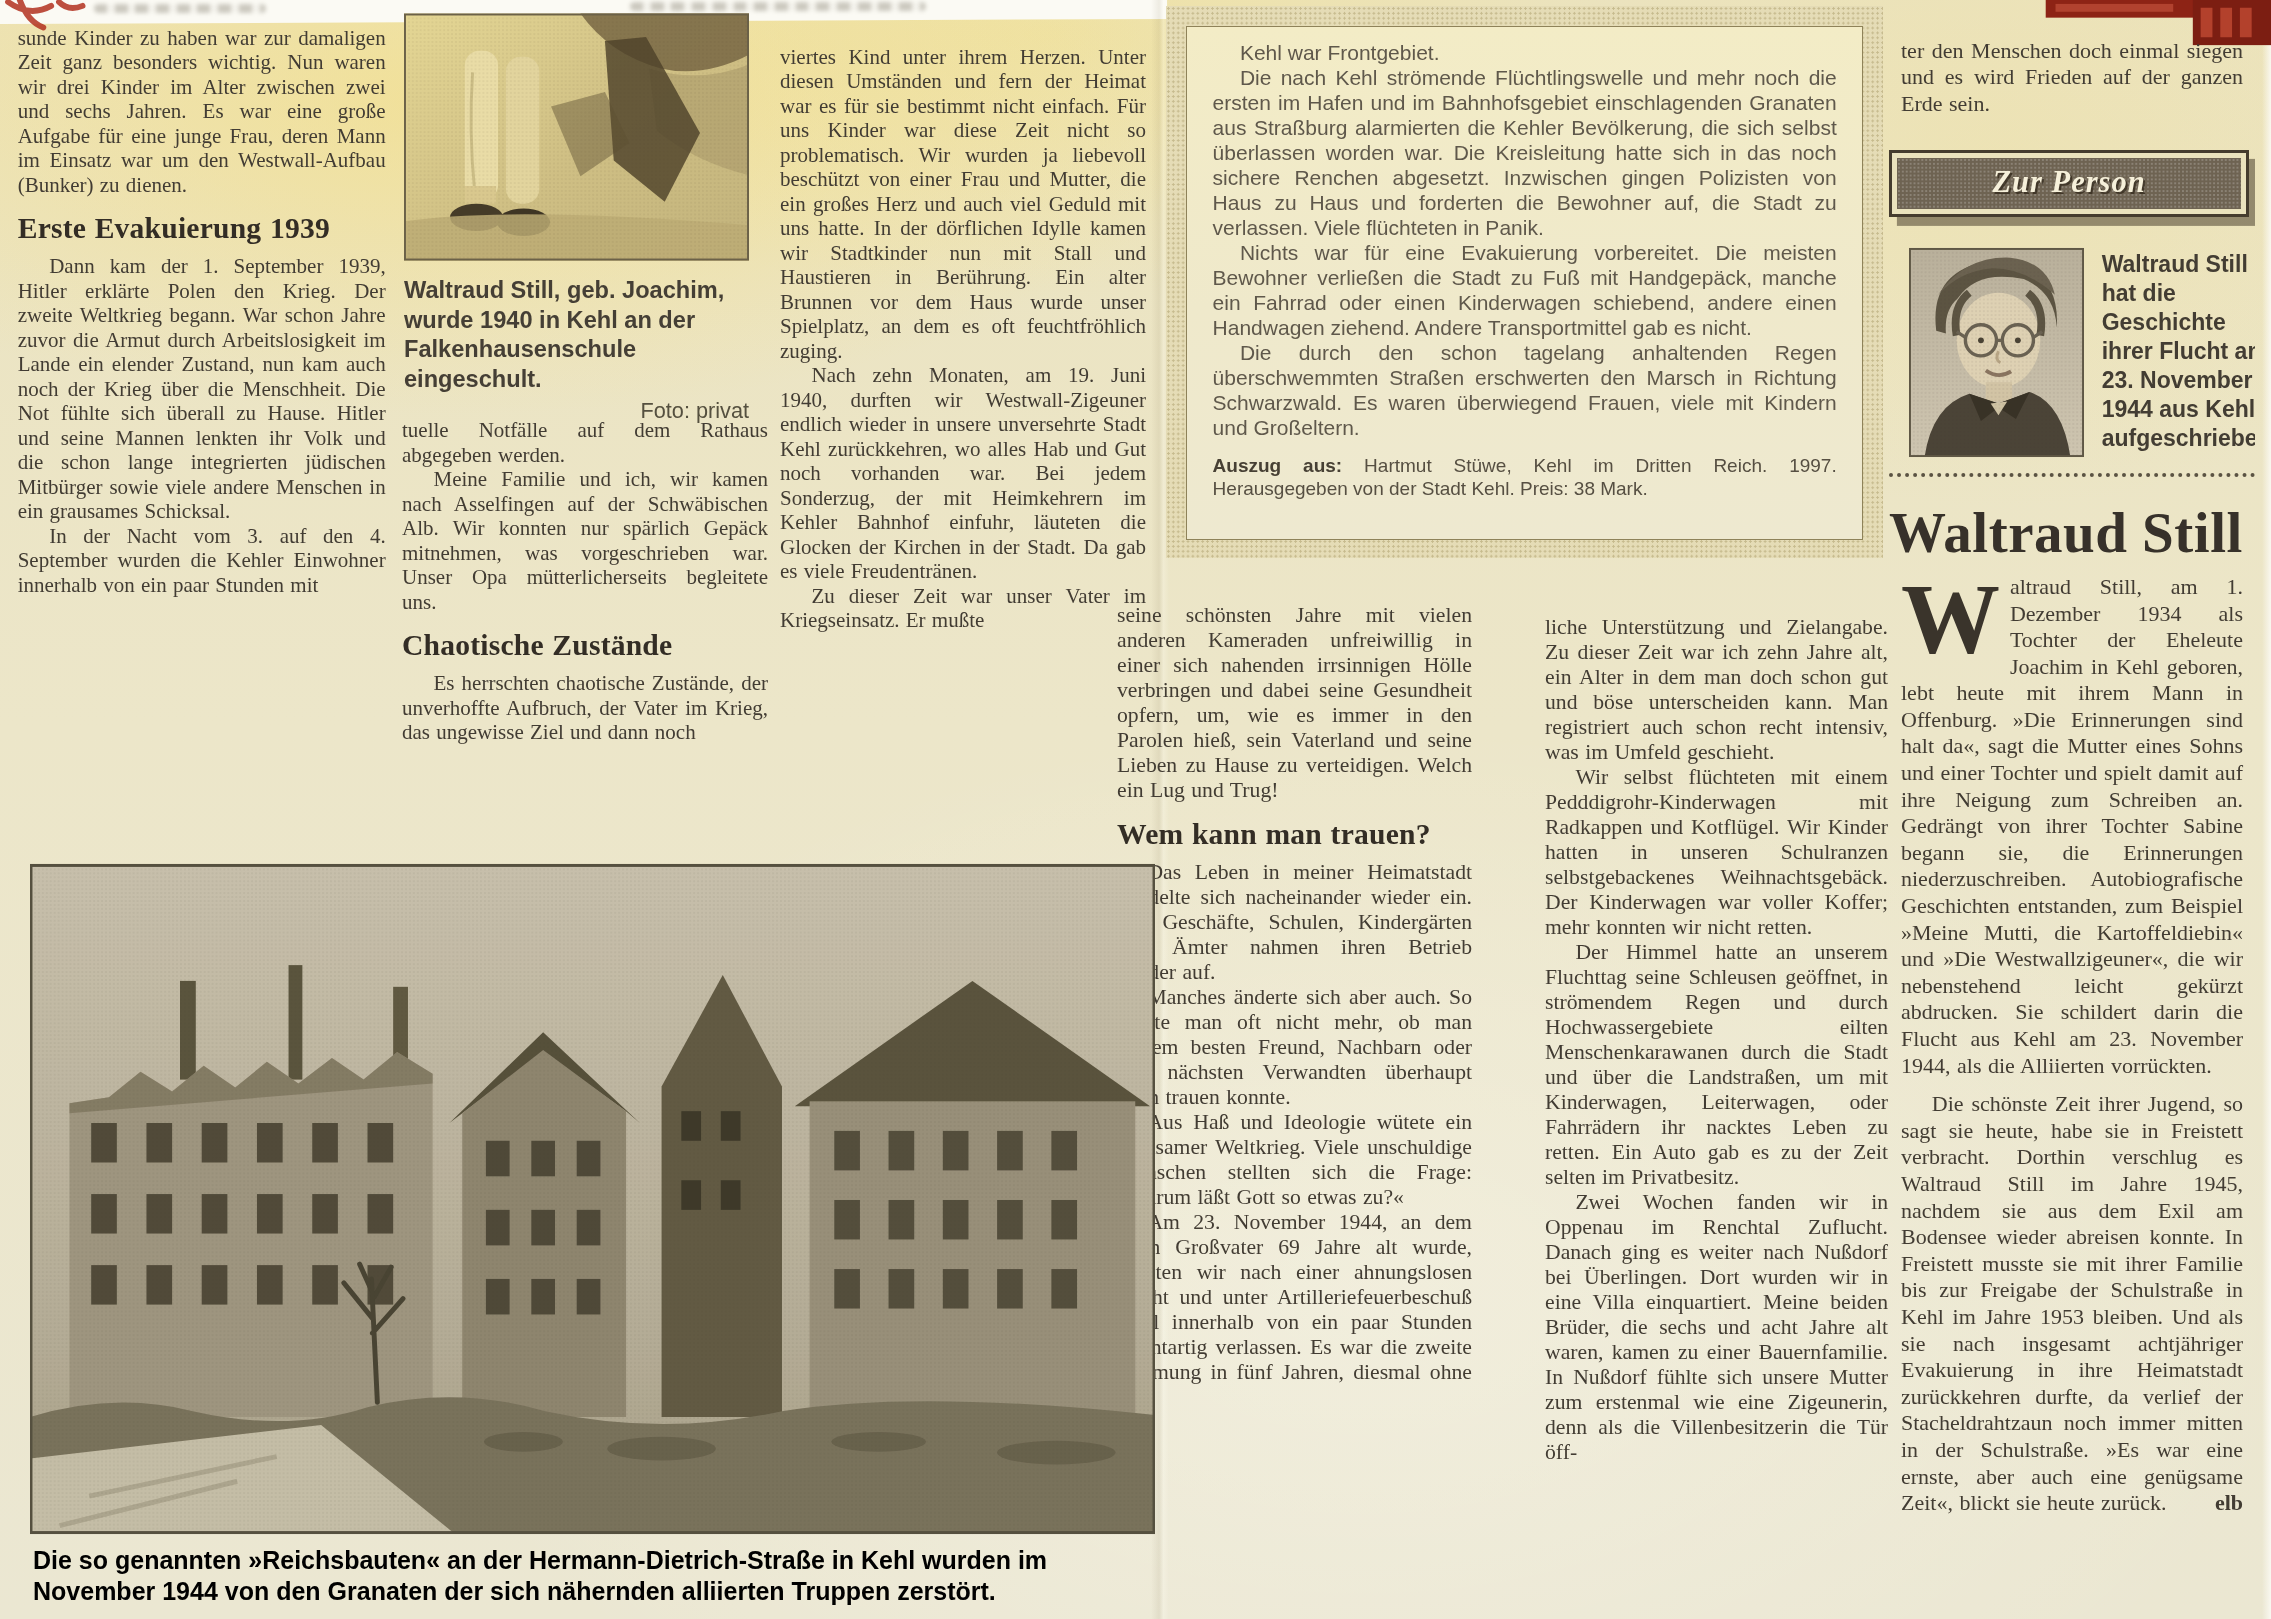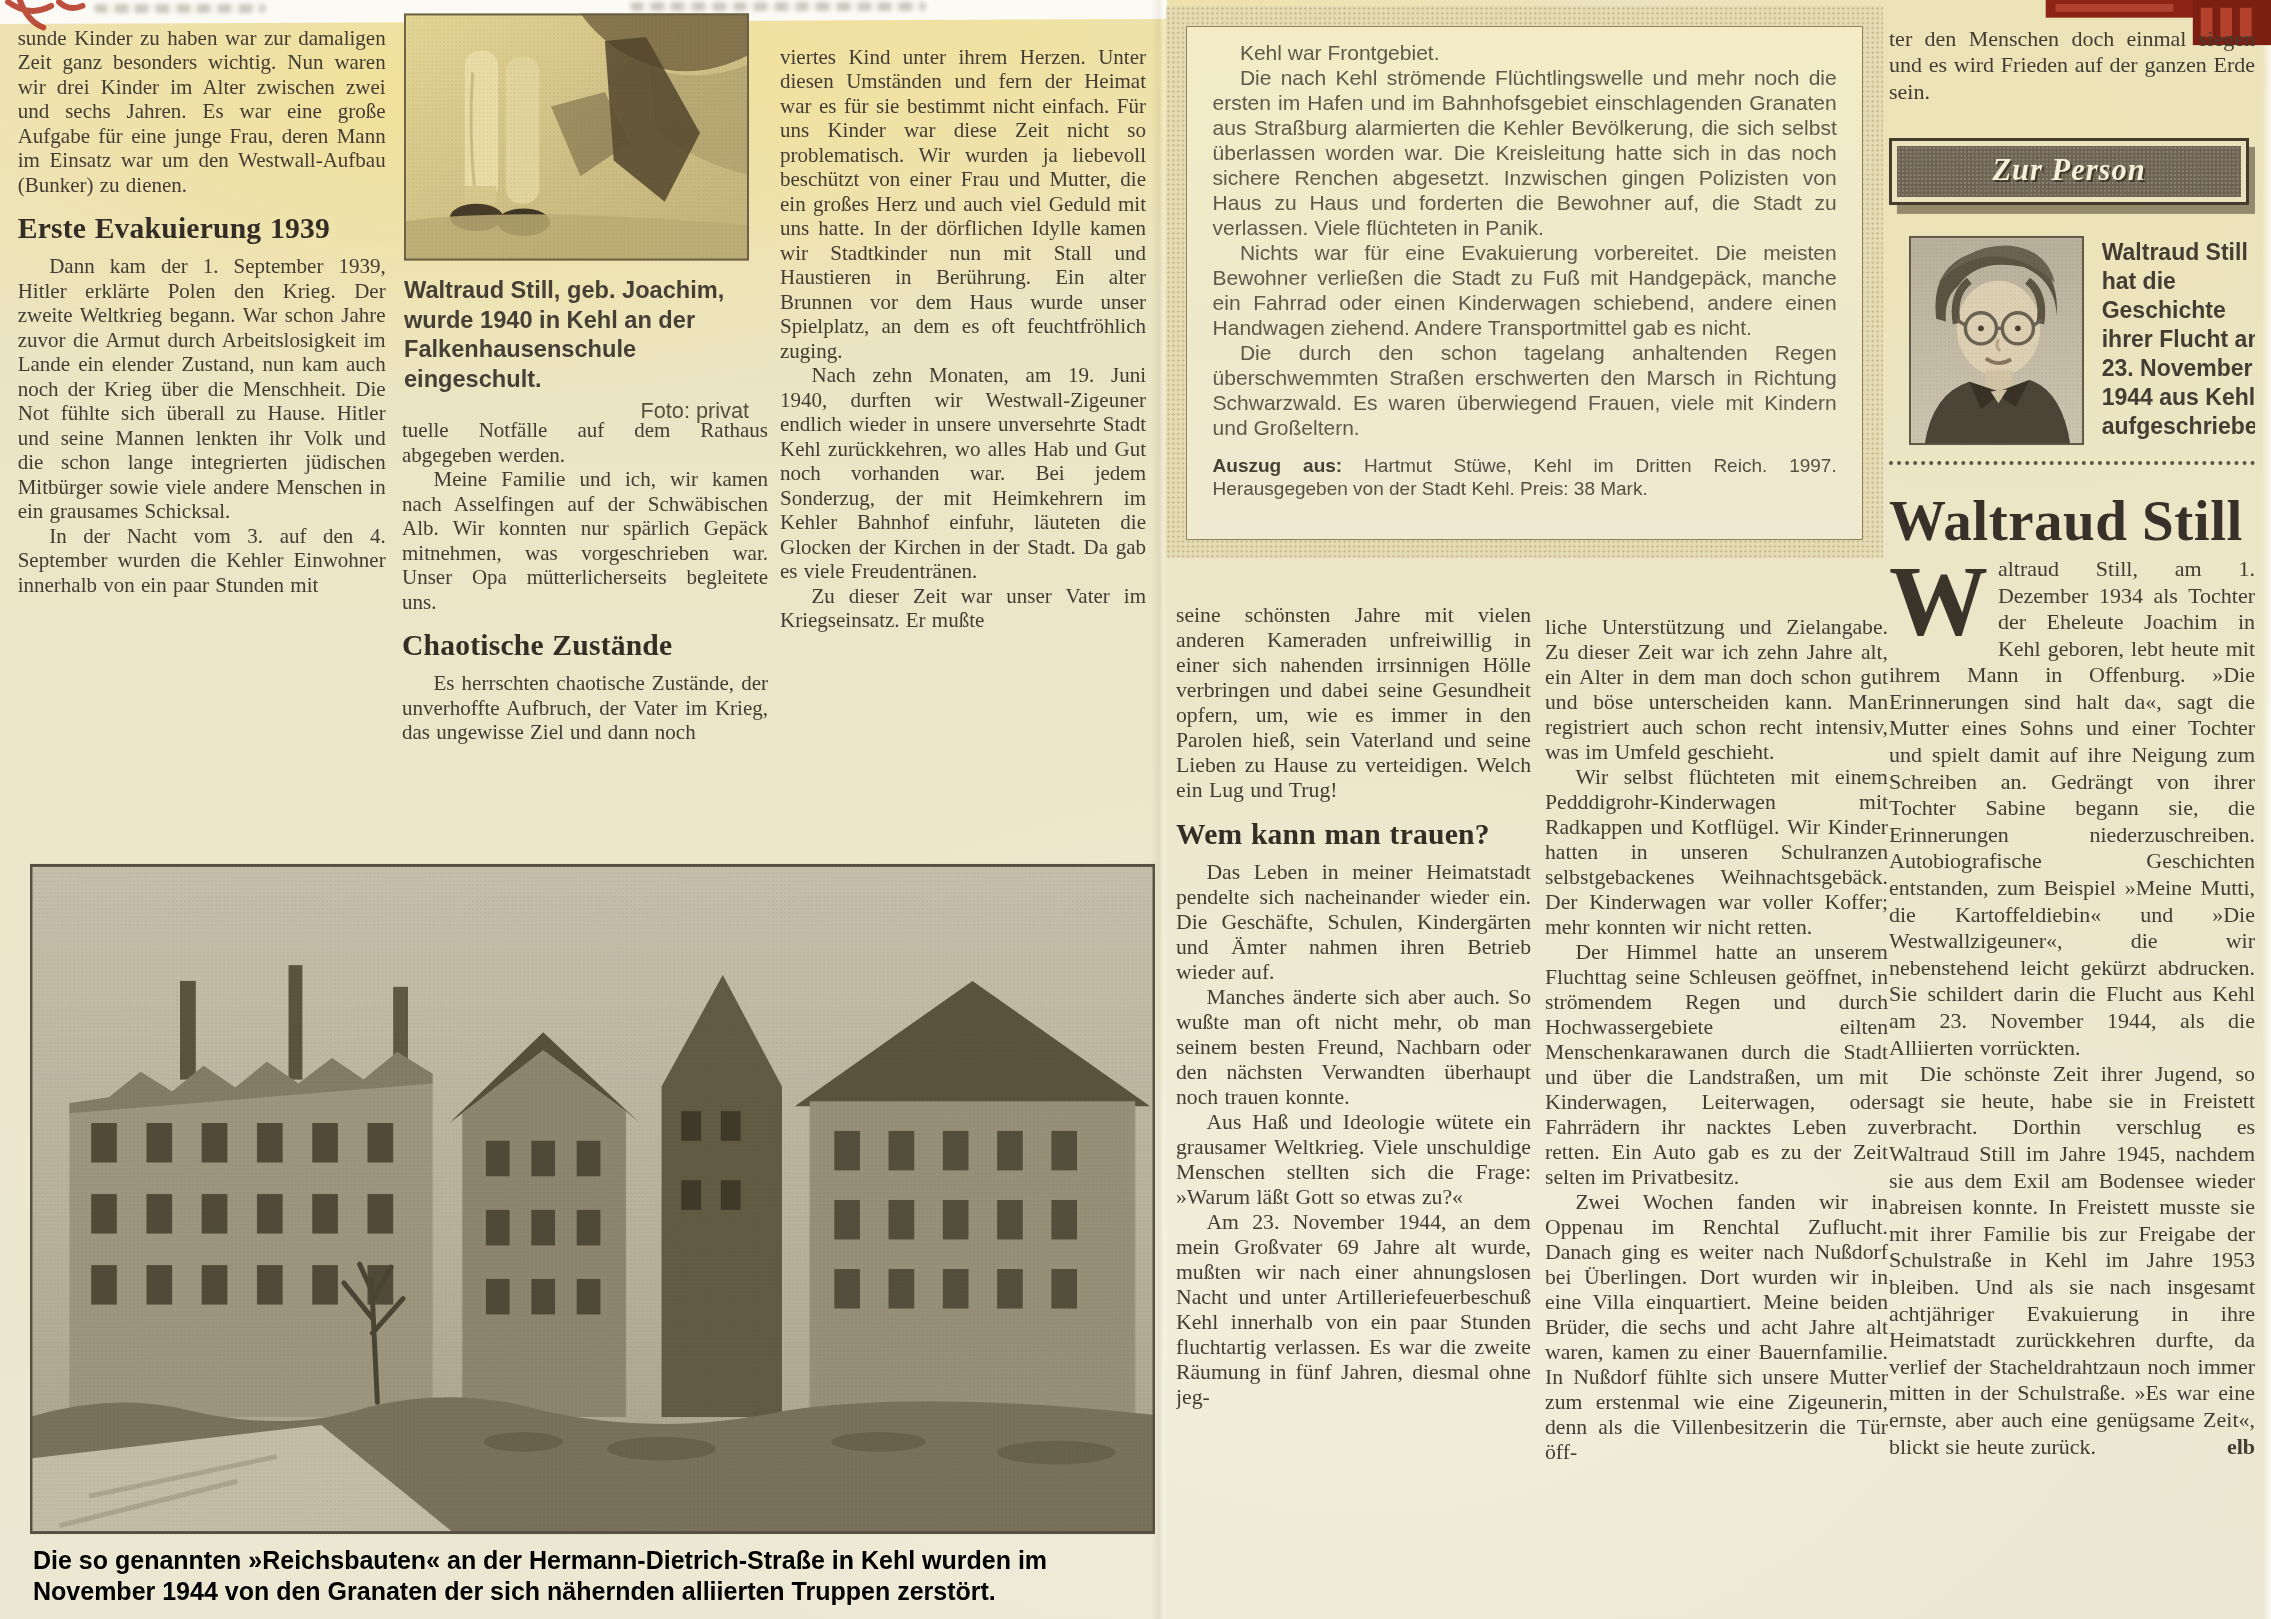--- a/index.html
+++ b/index.html
@@ -58,21 +58,21 @@
      background-image:radial-gradient(rgba(255,255,255,0.20) 1px, transparent 1.2px);
      background-size:3.9px 3.9px;color:#f6f0da;text-align:center;padding:6.9px 0 8.9px;
      font-style:italic;font-weight:bold;font-size:30.5px;letter-spacing:1px;
      text-shadow:2px 2px 0 rgba(40,30,18,0.65);}
   .portrait-row{display:flex;gap:17.7px;margin:5.9px 0 13.8px;padding-left:20px;}
   .portrait-cap{font-family:"Liberation Sans","DejaVu Sans",sans-serif;font-weight:bold;
      font-size:23px;line-height:29px;color:#433d33;padding-top:3.9px;}
   .dotline{border-bottom:4.9px dotted #5b5343;height:2px;margin:5.9px 0 25.6px;}
   .headline{font-size:57px;line-height:59px;font-weight:bold;color:#37312a;margin:0 0 6px;letter-spacing:0.5px;}
   .rt{font-size:22px;line-height:26.6px;text-align:justify;word-spacing:1px;}
-  .rt p{margin:0;}
+  .rt p{margin:12px;}
   .rt p.ind{text-indent:1.4em;}
   .dropcap{float:left;font-weight:bold;font-size:99px;line-height:77px;padding:5.9px 9.9px 0 0;color:#3a342b;}
   .sig{float:right;font-weight:bold;}
 
   
   .capb{position:absolute;font-family:"Liberation Sans","DejaVu Sans",sans-serif;
      font-weight:bold;font-size:25px;line-height:31px;color:#000000;}
 
   
   .masthead{position:absolute;right:0;top:0;width:227px;height:51px;}
@@ -154,21 +154,21 @@
   <div class="excerpt" style="left:1166px;top:5.9px;width:717px;height:552px;padding-left:20px;">
     <div class="excerpt-in">
       <p>Kehl war Frontgebiet.</p>
       <p>Die nach Kehl strömende Flüchtlingswelle und mehr noch die ersten im Hafen und im Bahnhofsgebiet einschlagenden Granaten aus Straßburg alarmierten die Kehler Bevölkerung, die sich selbst überlassen worden war. Die Kreisleitung hatte sich in das noch sichere Renchen abgesetzt. Inzwischen gingen Polizisten von Haus zu Haus und forderten die Bewohner auf, die Stadt zu verlassen. Viele flüchteten in Panik.</p>
       <p>Nichts war für eine Evakuierung vorbereitet. Die meisten Bewohner verließen die Stadt zu Fuß mit Handgepäck, manche ein Fahrrad oder einen Kinderwagen schiebend, andere einen Handwagen ziehend. Andere Transportmittel gab es nicht.</p>
       <p>Die durch den schon tagelang anhaltenden Regen überschwemmten Straßen erschwerten den Marsch in Richtung Schwarzwald. Es waren überwiegend Frauen, viele mit Kindern und Großeltern.</p>
       <p class="excerpt-src"><b>Auszug aus:</b><span> Hartmut Stüwe, Kehl im Dritten Reich. 1997. Herausgegeben von der Stadt Kehl. Preis: 38 Mark.</span></p>
     </div>
   </div>
 
-  <section class="col mt" style="left:1176px;top:603px;width:355px;height:1011px;">
+  <section class="col mt" style="left:1117px;top:603px;width:355px;height:1011px;">
     <p>seine schönsten Jahre mit vielen anderen Kameraden unfreiwillig in einer sich nahenden irrsinnigen Hölle verbringen und dabei seine Gesundheit opfern, um, wie es immer in den Parolen hieß, sein Vaterland und seine Lieben zu Hause zu verteidigen. Welch ein Lug und Trug!</p>
     <h3 class="subhead">Wem kann man trauen?</h3>
     <p class="ind">Das Leben in meiner Heimatstadt pendelte sich nacheinander wieder ein. Die Geschäfte, Schulen, Kindergärten und Ämter nahmen ihren Betrieb wieder auf.</p>
     <p class="ind">Manches änderte sich aber auch. So wußte man oft nicht mehr, ob man seinem besten Freund, Nachbarn oder den nächsten Verwandten überhaupt noch trauen konnte.</p>
     <p class="ind">Aus Haß und Ideologie wütete ein grausamer Weltkrieg. Viele unschuldige Menschen stellten sich die Frage: »Warum läßt Gott so etwas zu?«</p>
     <p class="ind">Am 23. November 1944, an dem mein Großvater 69 Jahre alt wurde, mußten wir nach einer ahnungslosen Nacht und unter Artilleriefeuerbeschuß Kehl innerhalb von ein paar Stunden fluchtartig verlassen. Es war die zweite Räumung in fünf Jahren, diesmal ohne jeg-</p>
   </section>
 
   <section class="col mt" style="left:1545px;top:615px;width:343px;height:999px;">
     <p>liche Unterstützung und Zielangabe. Zu dieser Zeit war ich zehn Jahre alt, ein Alter in dem man doch schon gut und böse unterscheiden kann. Man registriert auch schon recht intensiv, was im Umfeld geschieht.</p>

